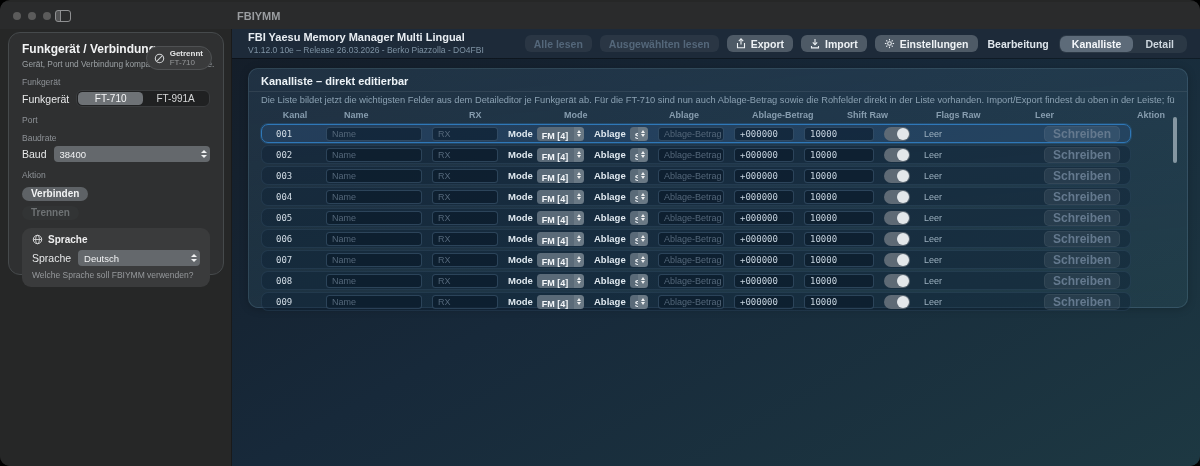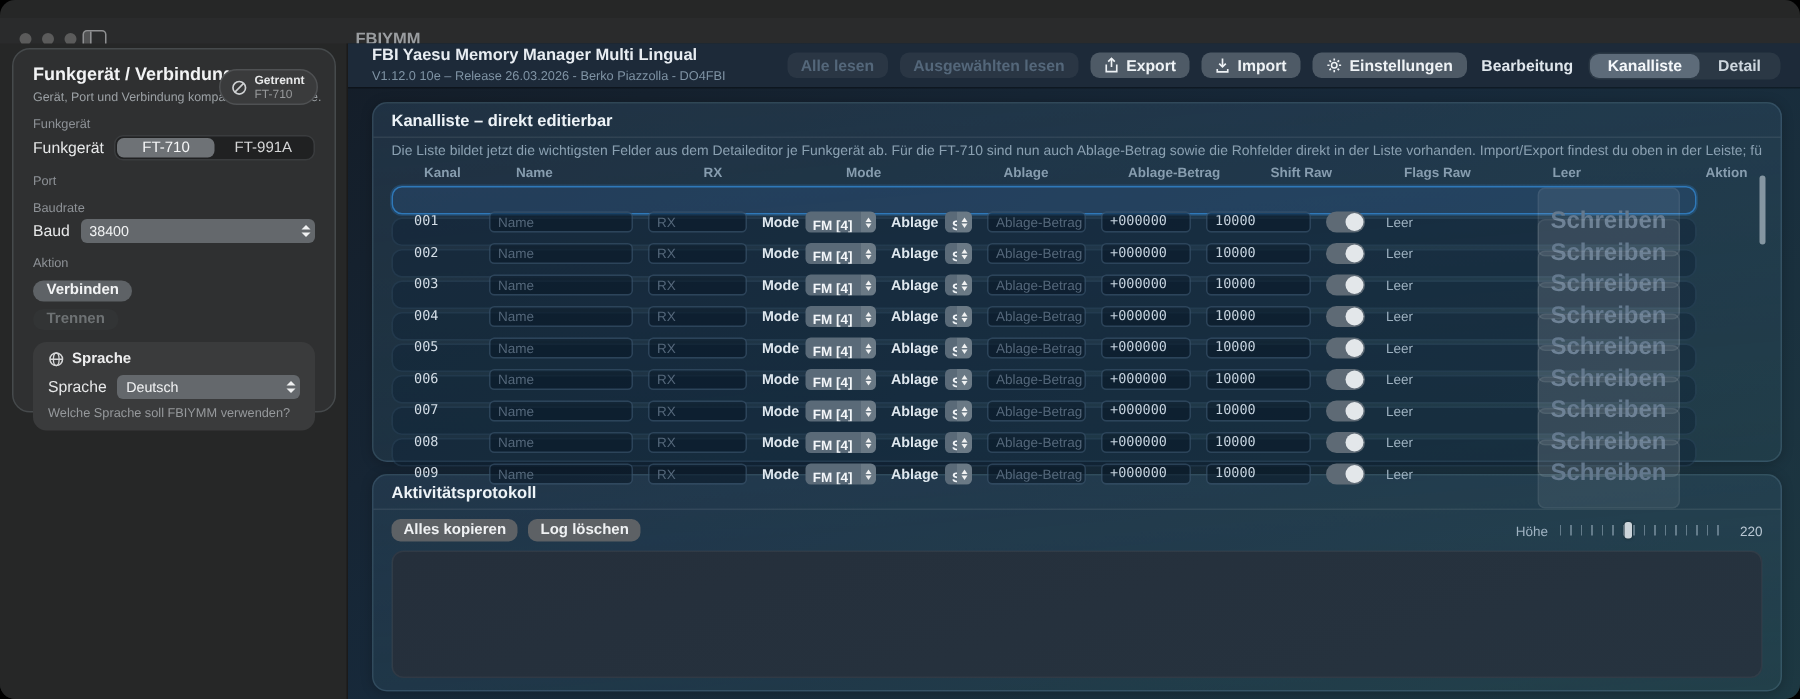--- a/index.html
+++ b/index.html
@@ -3,21 +3,21 @@
 <meta charset="utf-8">
 <style>
   * { box-sizing: border-box; margin: 0; padding: 0; }
   html,body { background:#000; }
   body { font-family:"Liberation Sans", sans-serif; -webkit-font-smoothing:antialiased; }
 
   .window { position:relative; width:1200px; height:466px; border-radius:10px; overflow:hidden;
             background:#262727; }
 
   
-  .titlebar { position:absolute; left:0; top:12px; width:100%; height:28px; background:#2a2b2c;
+  .titlebar { position:absolute; left:0; top:2px; width:100%; height:28px; background:#2a2b2c;
               border-bottom:1px solid #202122; }
   .lights { position:absolute; left:13px; top:10px; display:flex; gap:7px; }
   .light { width:8px; height:8px; border-radius:50%; background:#5b5b5b; }
   .sb-toggle { position:absolute; left:55px; top:8px; width:16px; height:12px;
                border:1.5px solid #8f9092; border-radius:3px; }
   .sb-toggle .pane { position:absolute; left:0; top:0; bottom:0; width:5px;
                      background:rgba(143,144,146,.4); border-right:1.5px solid #8f9092; }
   .tb-title { position:absolute; left:237px; top:8px; font-size:11px; font-weight:bold; color:#9a9da0; }
 
   
@@ -121,22 +121,22 @@
   .mini-select .val { font-size:9px; font-weight:bold; color:#f3f6f9; padding-left:5px;
                       white-space:nowrap; overflow:hidden; flex:1; }
   .mini-select .stepper { width:10px; height:14px; background:rgba(255,255,255,0.10); gap:1px; }
   .mini-select .tri-up { border-left-width:2.5px; border-right-width:2.5px; border-bottom-width:3px; }
   .mini-select .tri-down { border-left-width:2.5px; border-right-width:2.5px; border-top-width:3px; }
   .toggle { width:26px; height:14px; border-radius:7px; background:#5e6a75; position:relative; }
   .toggle .knob { position:absolute; right:1px; top:1px; width:12px; height:12px;
                   border-radius:50%; background:#e3e7ea; }
   .cell-zus { font-size:9px; color:#9cb0bf; white-space:nowrap; overflow:hidden; }
   .cell-aktion { display:flex; justify-content:flex-end; }
-  .btn-schreiben { font-size:16px; font-weight:bold; color:#64798e; background:rgba(255,255,255,0.07);
-                   border:1px solid rgba(255,255,255,0.06); border-radius:5px; padding:13px 8px;
+  .btn-schreiben { font-size:12px; font-weight:bold; color:#64798e; background:rgba(255,255,255,0.07);
+                   border:1px solid rgba(255,255,255,0.06); border-radius:5px; padding:0 8px;
                    white-space:nowrap; }
   .scroll-thumb { position:absolute; right:10px; top:48px; width:4px; height:46px;
                   border-radius:2px; background:rgba(200,212,220,0.6); }
 
   .panel-log { flex:1; margin-top:8px; padding:4px 12px 8px; display:flex; flex-direction:column; }
   .log-toolbar { display:flex; align-items:center; margin-top:3px; }
   .log-btn { font-size:10px; font-weight:bold; color:#eff1f3; background:#5d6165;
              border-radius:6px; padding:2px 8px; margin-right:7px; white-space:nowrap; }
   .log-right { margin-left:auto; display:flex; align-items:center; gap:8px; }
   .h-label { font-size:9px; color:#9fb2c1; }
@@ -623,32 +623,15 @@
               </div>
     <div class="cell-zus">Leer</div>
     <div class="cell-aktion">
                 <span class="btn-schreiben">Schreiben</span>
               </div>
   </div>
 </div>
         <div class="scroll-thumb"></div>
       </div>
 
-      <div class="panel panel-log">
-        <div class="p-title">Aktivitätsprotokoll</div>
-        <div class="p-div"></div>
-        <div class="log-toolbar">
-          <span class="log-btn">Alles kopieren</span>
-          <span class="log-btn">Log löschen</span>
-          <div class="log-right">
-            <span class="h-label">Höhe</span>
-            <div class="h-slider">
-              <div class="h-ticks"></div>
-              <div class="h-thumb"></div>
-            </div>
-            <span class="h-value">220</span>
-          </div>
-        </div>
-        <div class="log-box"></div>
-      </div>
     </div>
   </div>
 </div>
 
 </body></html>

